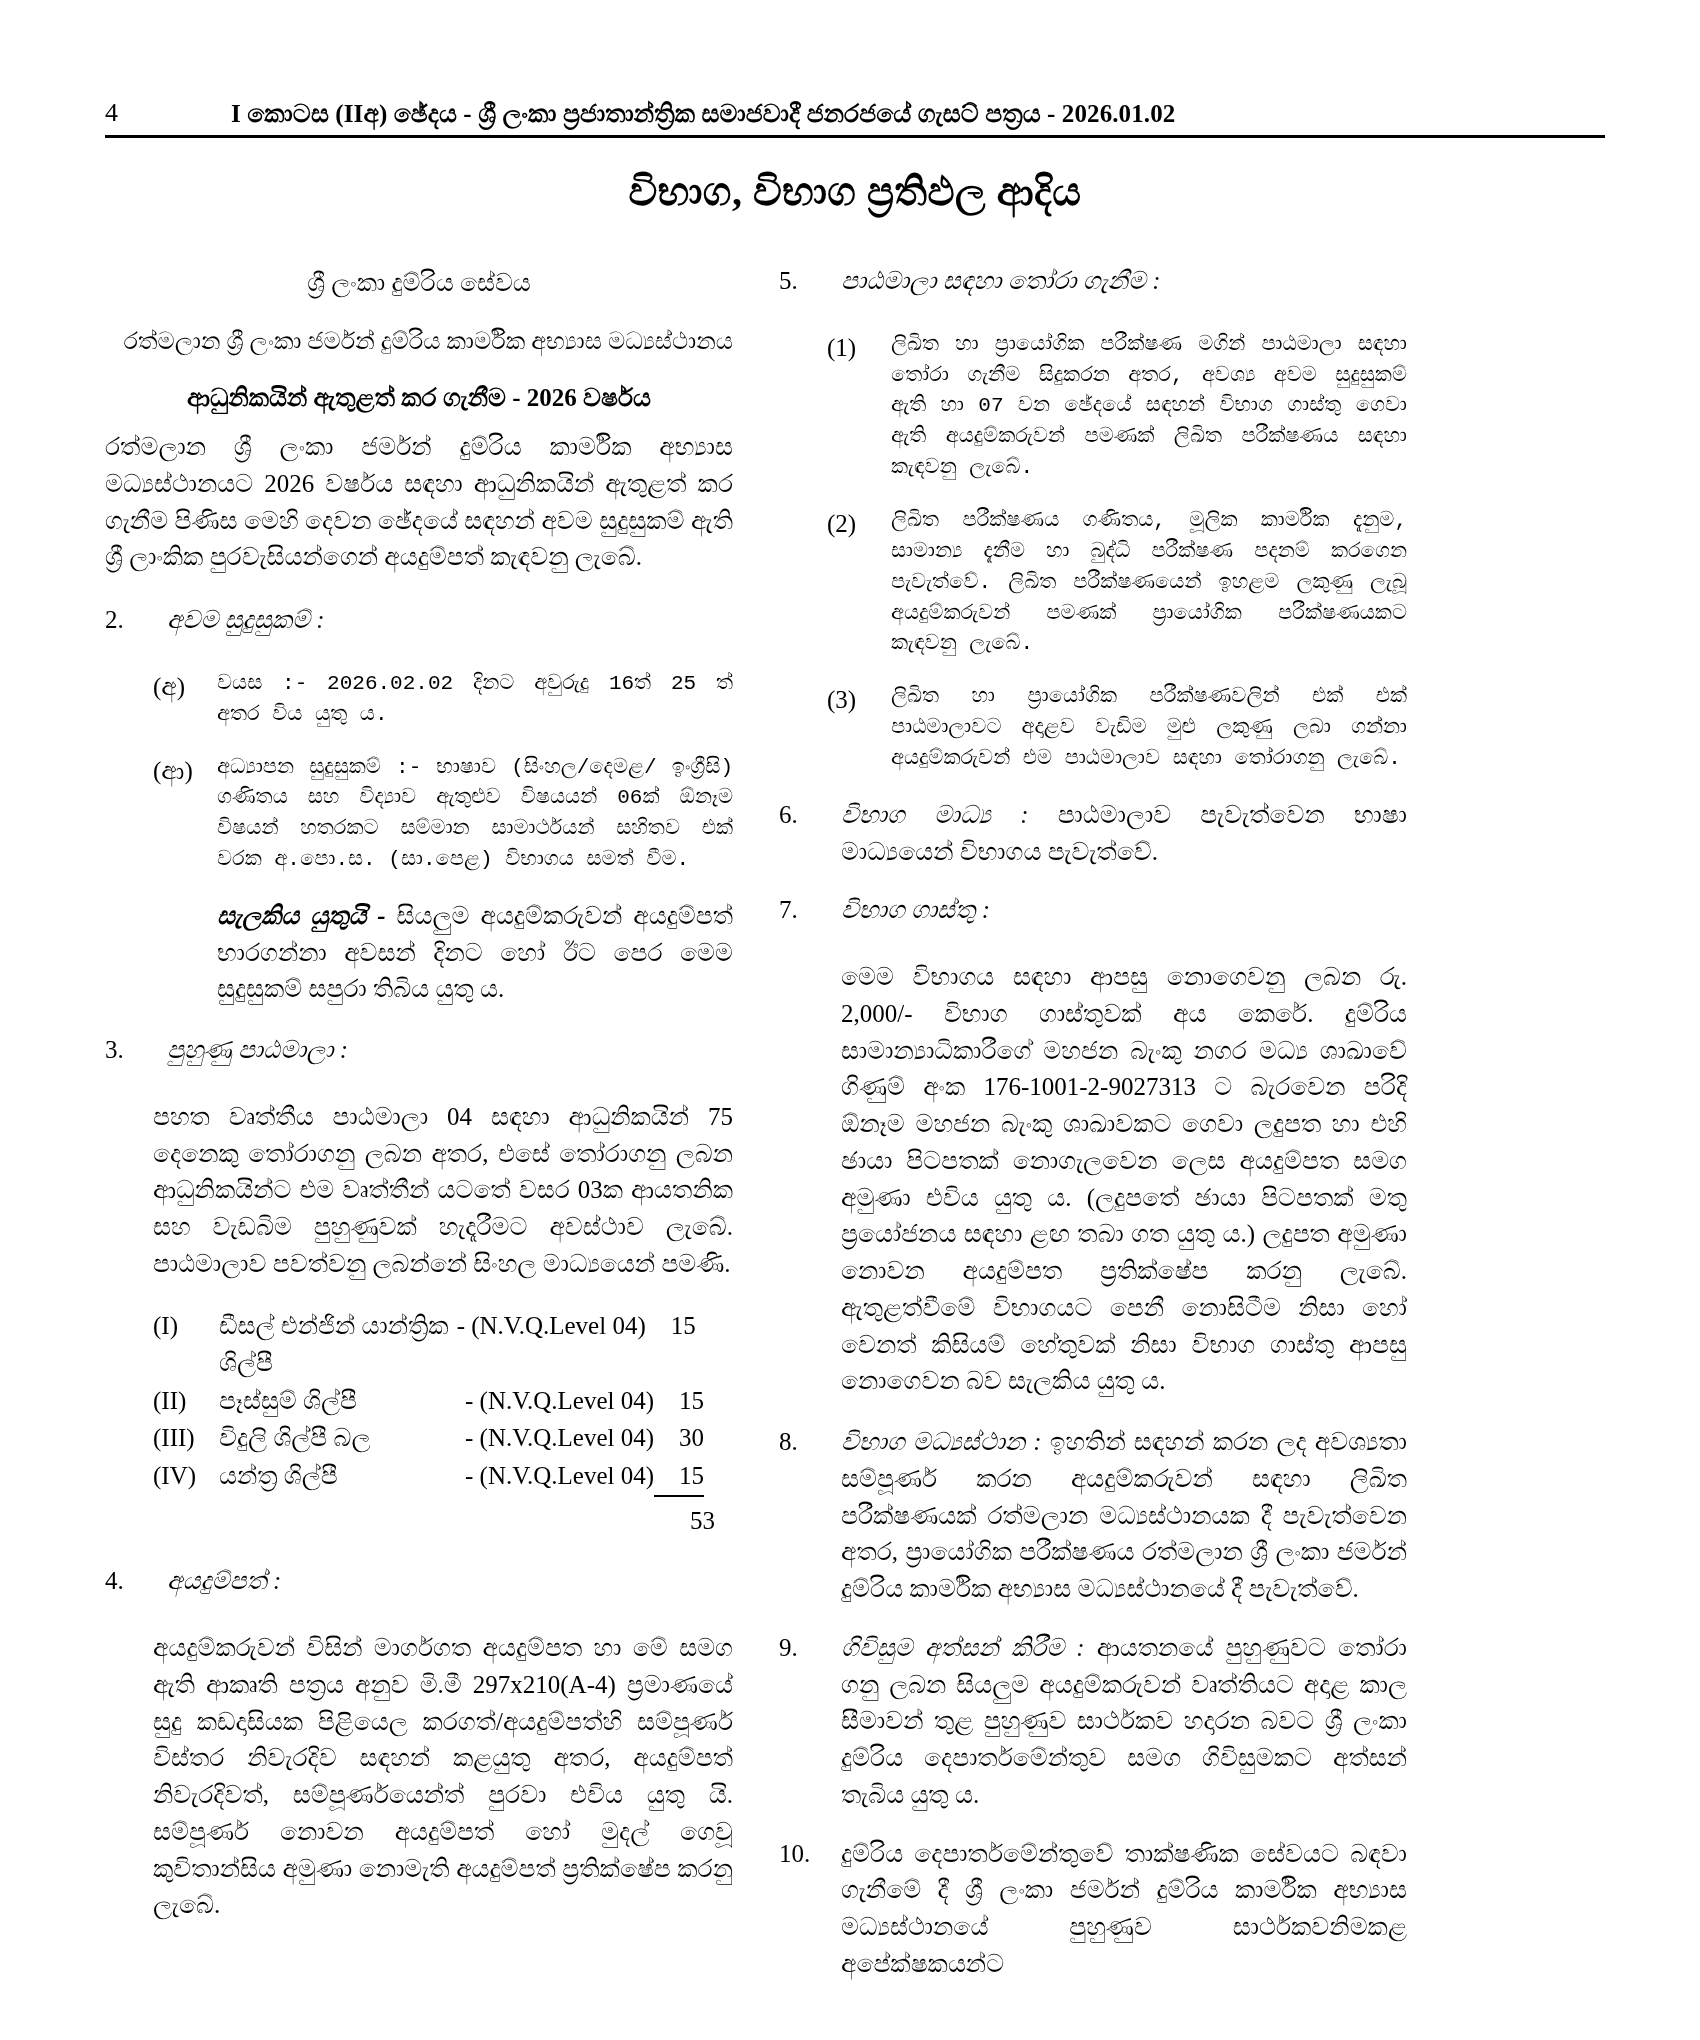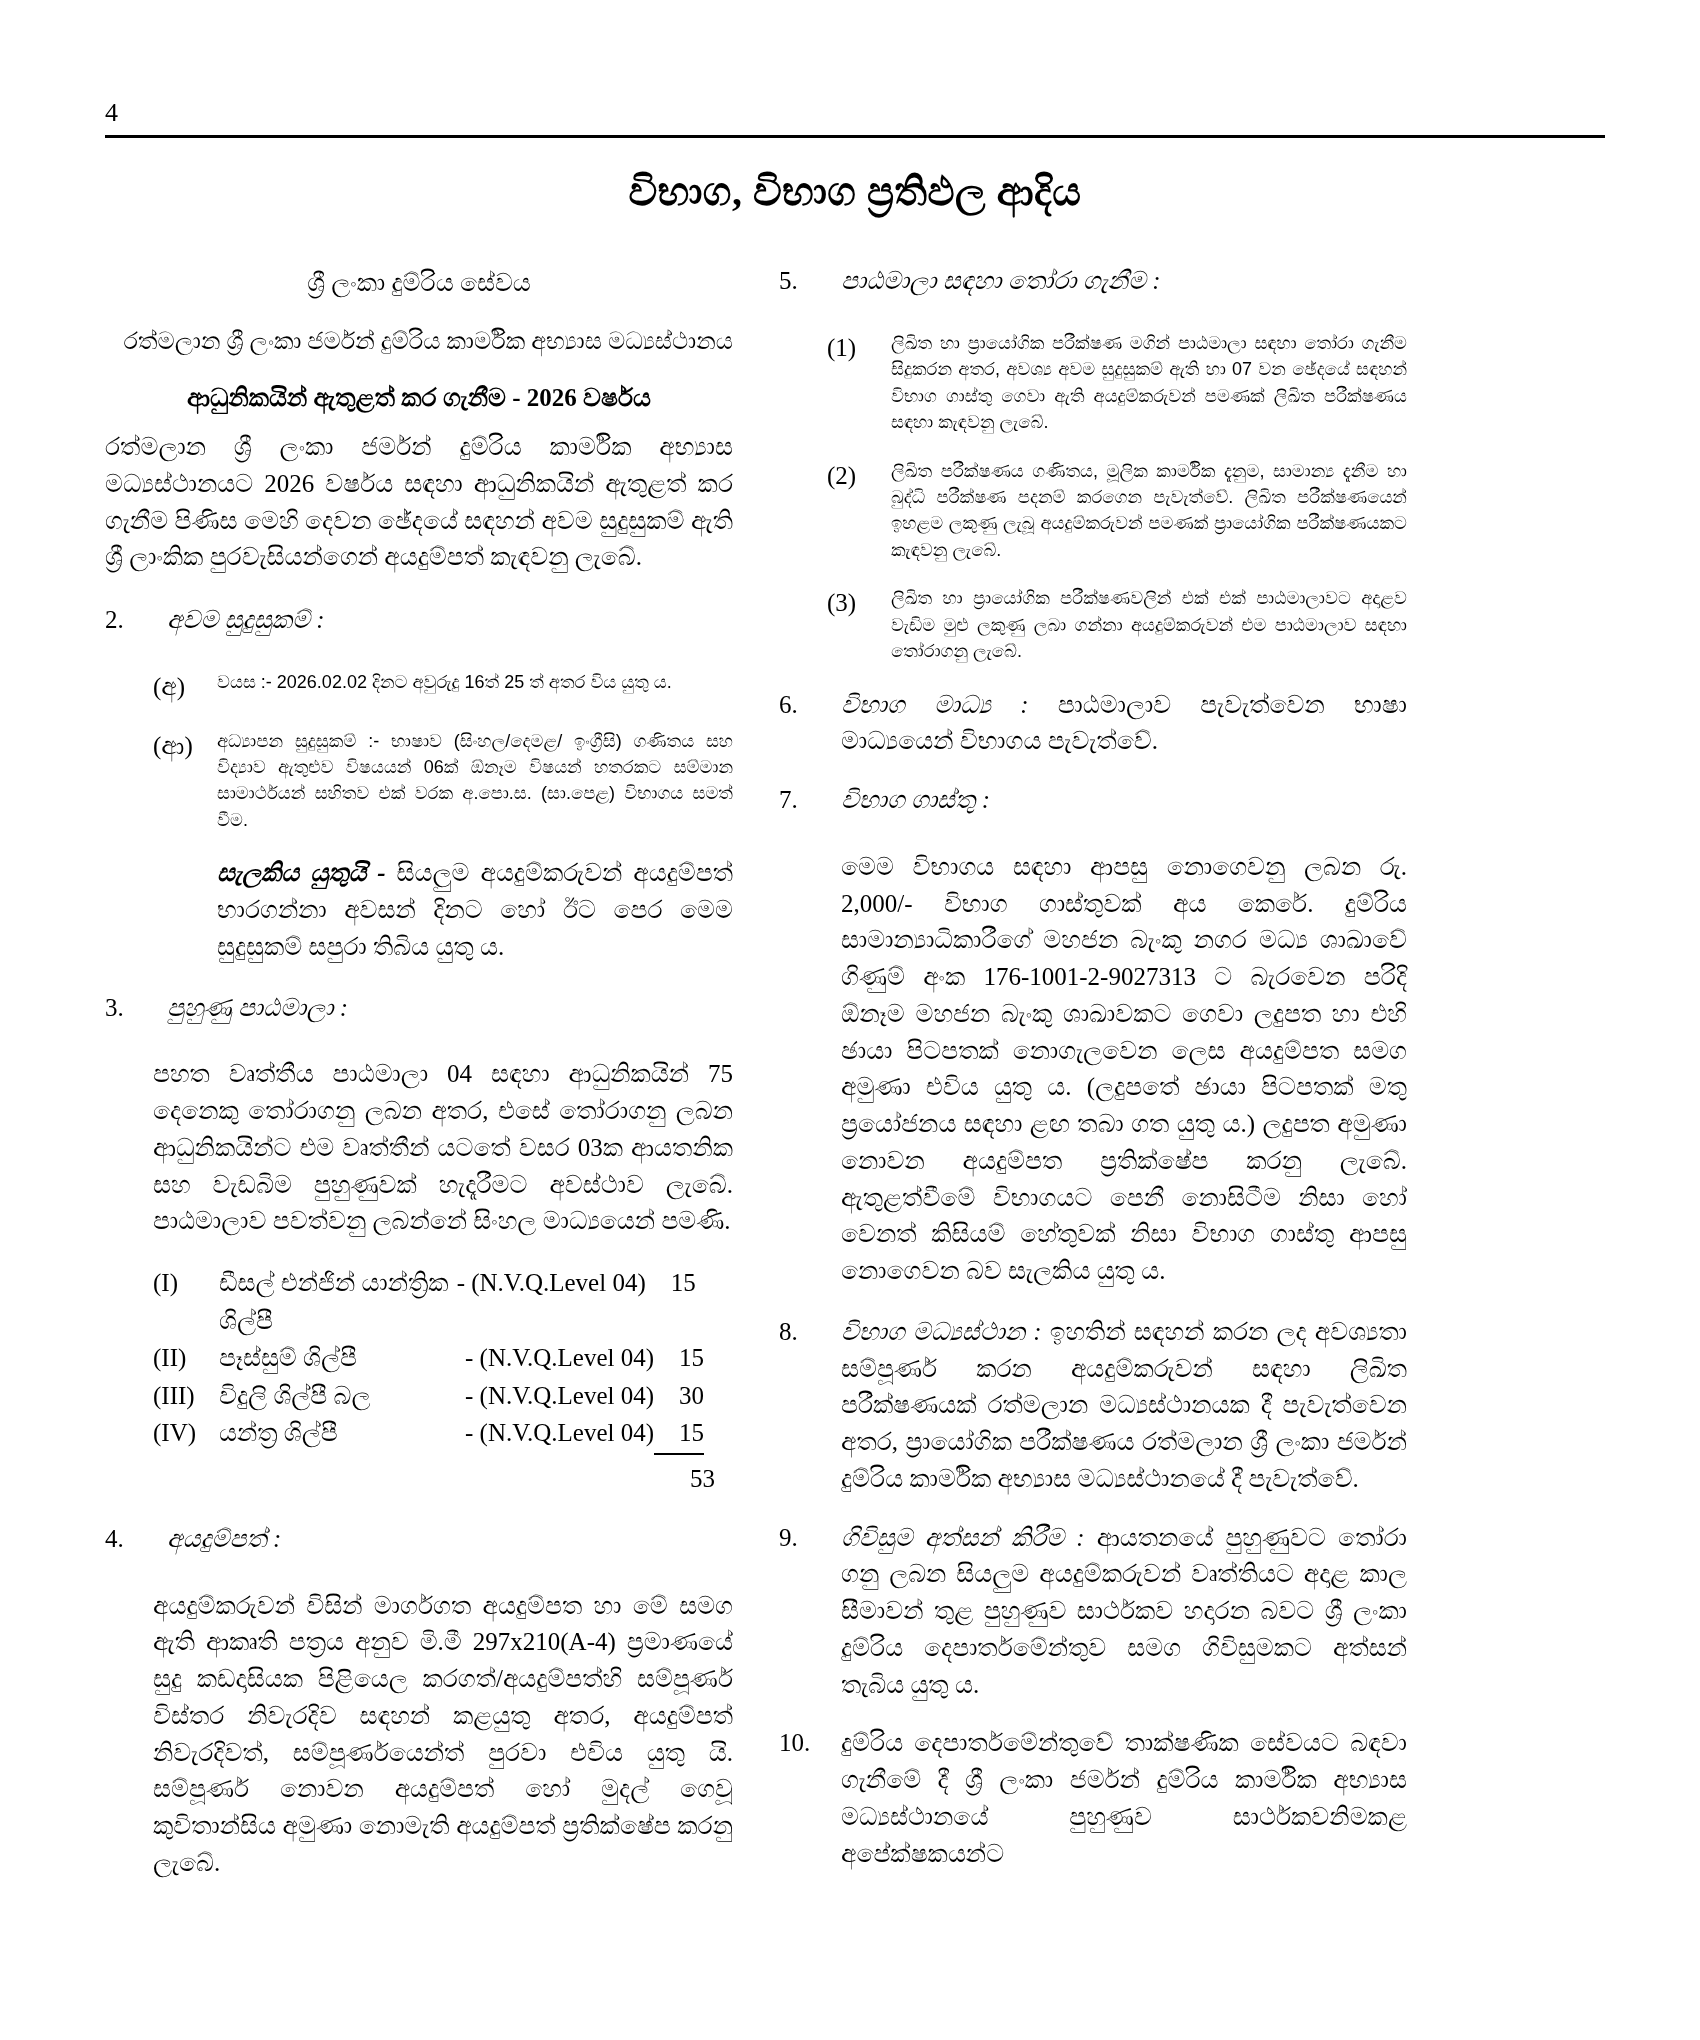--- a/index.html
+++ b/index.html
@@ -136,22 +136,22 @@
     padding-left: 48px;
   }
   .sub .mark {
     flex: 0 0 64px;
     font-family: "Liberation Serif", serif;
     font-size: 25px;
     line-height: 1.47;
   }
   .sub .txt {
     flex: 1 1 auto;
-    font-family: Liberation Sans, sans-serif;
-    font-size: 18px;
+    font-family: Liberation Mono, monospace;
+    font-size: 21px;
     line-height: 1.47;
     text-align: justify;
     text-align-last: left;
   }
 
   .note-block {
     padding-left: 112px;
     font-family: "Liberation Serif", serif;
     font-size: 25px;
     line-height: 1.47;
@@ -229,20 +229,21 @@
   .gap-24 { height: 24px; }
   .gap-16 { height: 16px; }
 </style>
 </head>
 <body>
 
 <div class="page">
 
   <div class="runhead">
     <div class="pageno">4</div>
+    <div class="headline">I කොටස (IIඅ) ඡේදය - ශ්‍රී ලංකා ප්‍රජාතාන්ත්‍රික සමාජවාදී ජනරජයේ ගැසට් පත්‍රය - 2026.01.02</div>
   </div>
   <hr class="rule">
 
   <div class="doc-title">විභාග, විභාග ප්‍රතිඵල  ආදිය</div>
 
   <div class="columns">
 
     <div class="col">
 
       <div class="org-name">ශ්‍රී ලංකා දුම්රිය සේවය</div>

